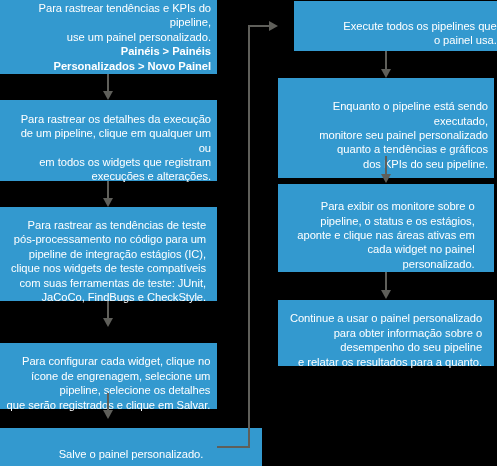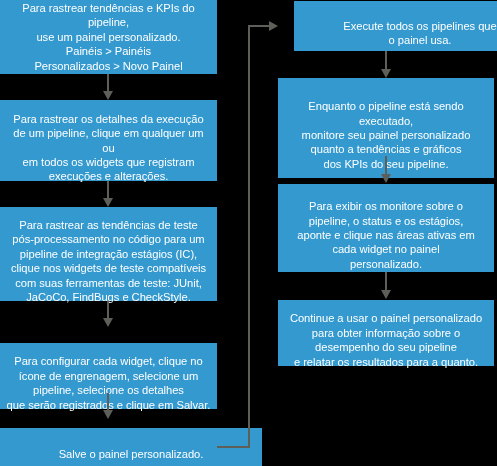--- a/index.html
+++ b/index.html
@@ -19,32 +19,32 @@
     height: 466px;
     background: #000000;
   }
   .node {
     position: absolute;
     background: #3399cf;
     color: #ffffff;
     display: flex;
     align-items: center;
     justify-content: center;
-    text-align: center;
+    text-align: right;
     box-sizing: border-box;
     padding: 4px 6px;
   }
   .node .txt {
     font-size: 11.2px;
     line-height: 14.4px;
     white-space: pre-line;
     letter-spacing: -0.05px;
   }
   .bold-line {
-    font-weight: normal;
+    font-weight: bold;
     white-space: pre-line;
     display: block;
   }
   
   .vline {
     position: absolute;
     width: 2px;
     background: #5f5f5a;
   }
   .hline {

